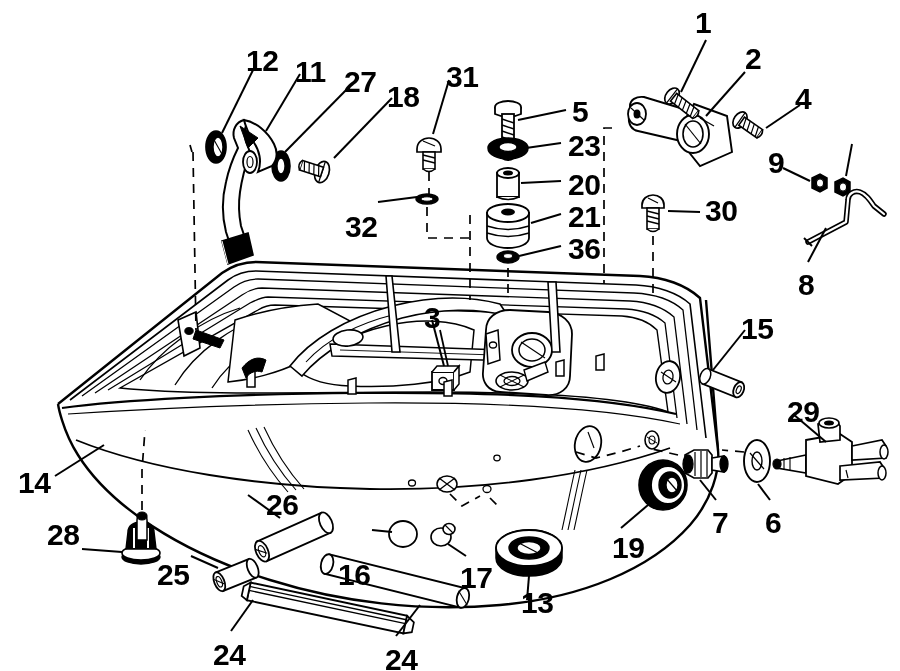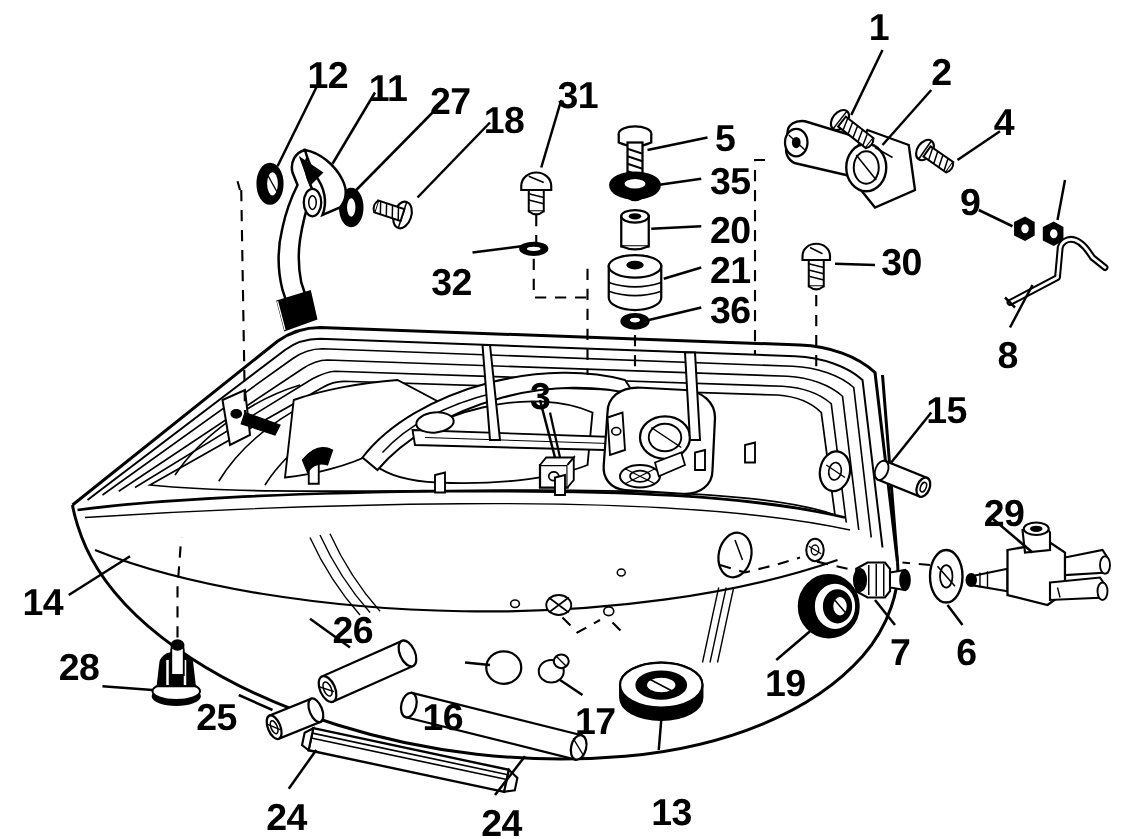--- a/index.html
+++ b/index.html
@@ -492,38 +492,38 @@
   </svg>
 
   <div class="callout" style="left:695px;top:8px;">1</div>
   <div class="callout" style="left:745px;top:44px;">2</div>
   <div class="callout" style="left:795px;top:84px;">4</div>
   <div class="callout" style="left:884px;top:123px;margin-left:31px;">10</div>
   <div class="callout" style="left:768px;top:148px;">9</div>
   <div class="callout" style="left:798px;top:270px;">8</div>
   <div class="callout" style="left:705px;top:196px;">30</div>
   <div class="callout" style="left:572px;top:97px;">5</div>
-  <div class="callout" style="left:568px;top:131px;">35</div>
+  <div class="callout" style="left:568px;top:131px;">23</div>
   <div class="callout" style="left:568px;top:170px;">20</div>
   <div class="callout" style="left:568px;top:202px;">21</div>
   <div class="callout" style="left:568px;top:234px;">36</div>
   <div class="callout" style="left:446px;top:62px;">31</div>
   <div class="callout" style="left:345px;top:212px;">32</div>
   <div class="callout" style="left:387px;top:82px;">18</div>
   <div class="callout" style="left:344px;top:67px;">27</div>
   <div class="callout" style="left:295px;top:57px;">11</div>
   <div class="callout" style="left:246px;top:46px;">12</div>
   <div class="callout" style="left:424px;top:303px;">3</div>
   <div class="callout" style="left:18px;top:468px;">14</div>
   <div class="callout" style="left:741px;top:314px;">15</div>
   <div class="callout" style="left:787px;top:397px;">29</div>
   <div class="callout" style="left:765px;top:508px;">6</div>
   <div class="callout" style="left:712px;top:508px;">7</div>
   <div class="callout" style="left:612px;top:533px;">19</div>
-  <div class="callout" style="left:521px;top:636px;">13</div>
+  <div class="callout" style="left:521px;top:588px;">13</div>
   <div class="callout" style="left:460px;top:563px;">17</div>
   <div class="callout" style="left:338px;top:535px;margin-top:25px;">16</div>
   <div class="callout" style="left:218px;top:490px;margin-left:48px;">26</div>
   <div class="callout" style="left:157px;top:560px;text-align:center;">25</div>
   <div class="callout" style="left:213px;top:640px;">24</div>
   <div class="callout" style="left:385px;top:645px;">24</div>
   <div class="callout" style="left:47px;top:520px;">28</div>
 
 </div>
 

